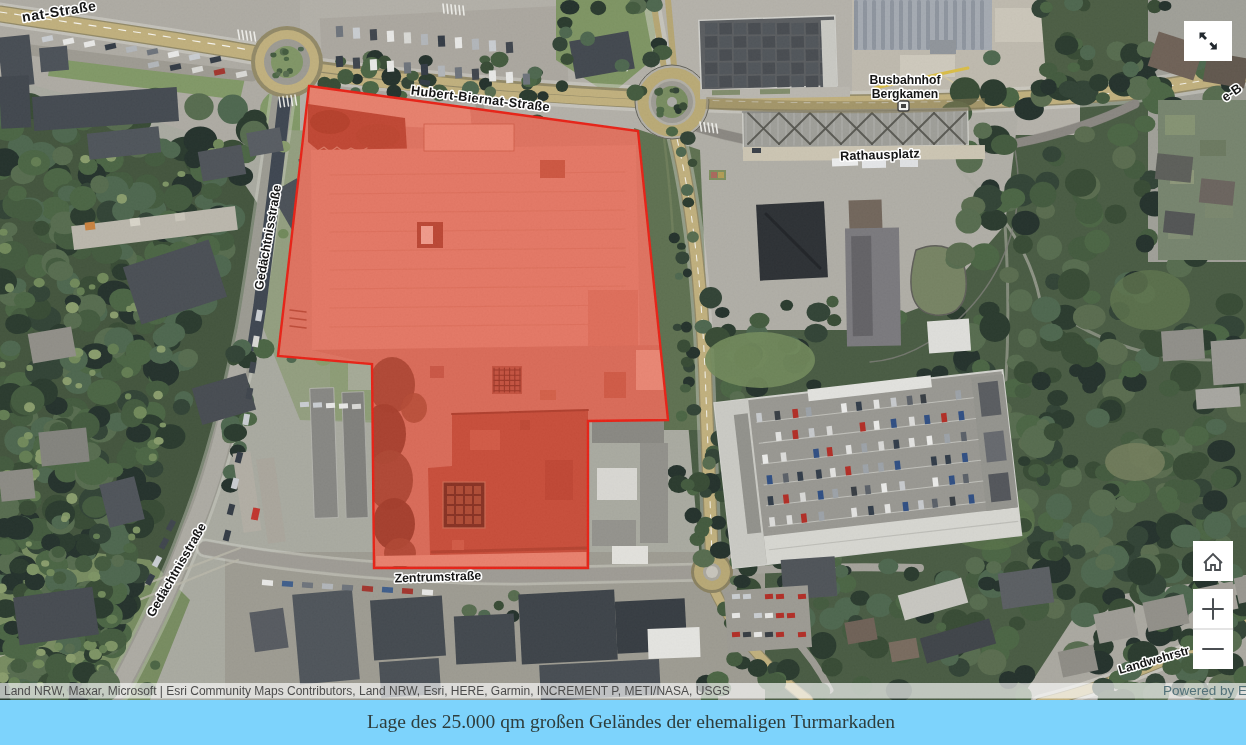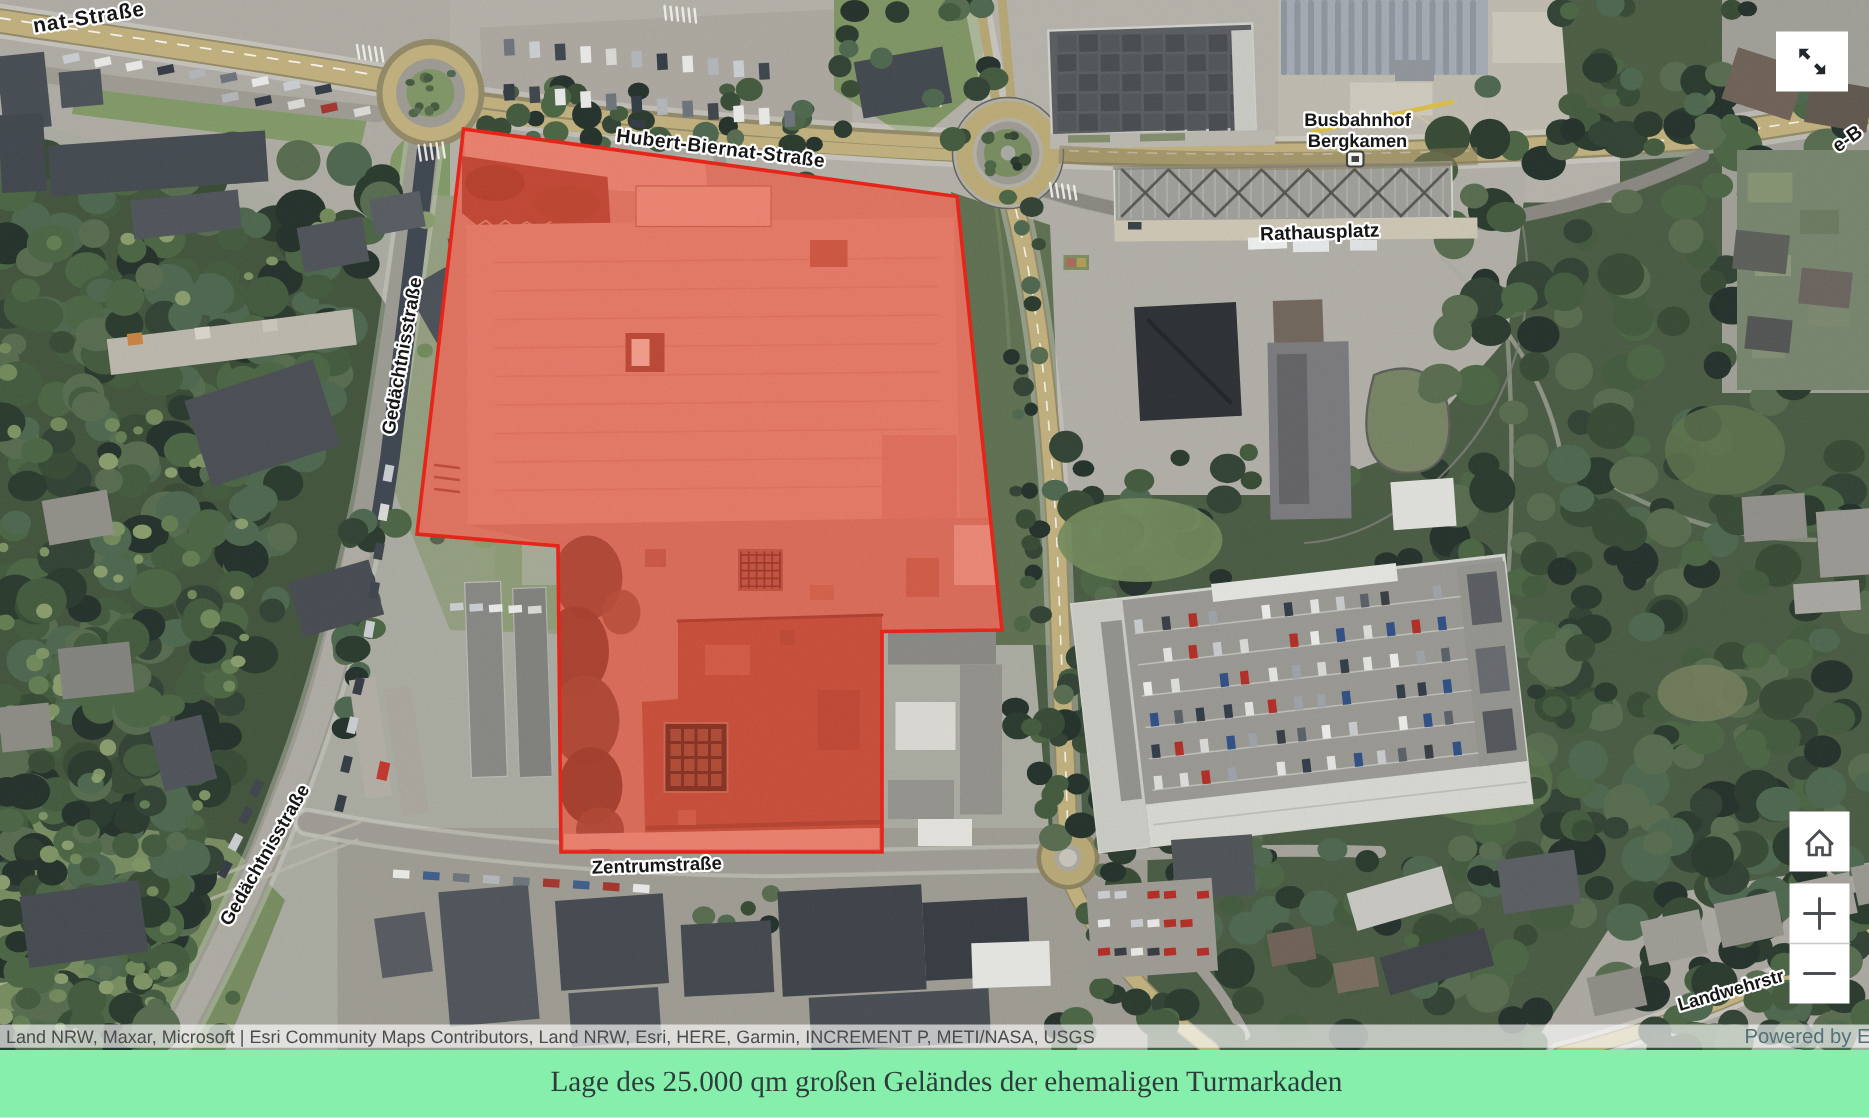--- a/index.html
+++ b/index.html
@@ -1,17 +1,17 @@
 <!DOCTYPE html>
 <html><head>
 <meta charset="utf-8">
 <style>
   html, body { margin: 0; padding: 0; background: #ffffff; }
   .wrap { width: 1246px; height: 745px; position: relative; font-family: "Liberation Sans", sans-serif; }
-  .caption { position: absolute; left: 0; top: 700px; width: 1246px; height: 45px; background: #86efac;
+  .caption { position: absolute; left: 0; top: 700px; width: 1246px; height: 45px; background: #7dd3fc;
              text-align: center; }
   .caption span { font-family: "Liberation Serif", serif; font-size: 19.5px; color: #2e3d3c;
                   position: relative; top: 11px; left: 8px; }
 </style>
 </head>
 <body>
 <div class="wrap">
 
 <svg width="1246" height="700" viewBox="0 0 1246 700">
 <defs>

